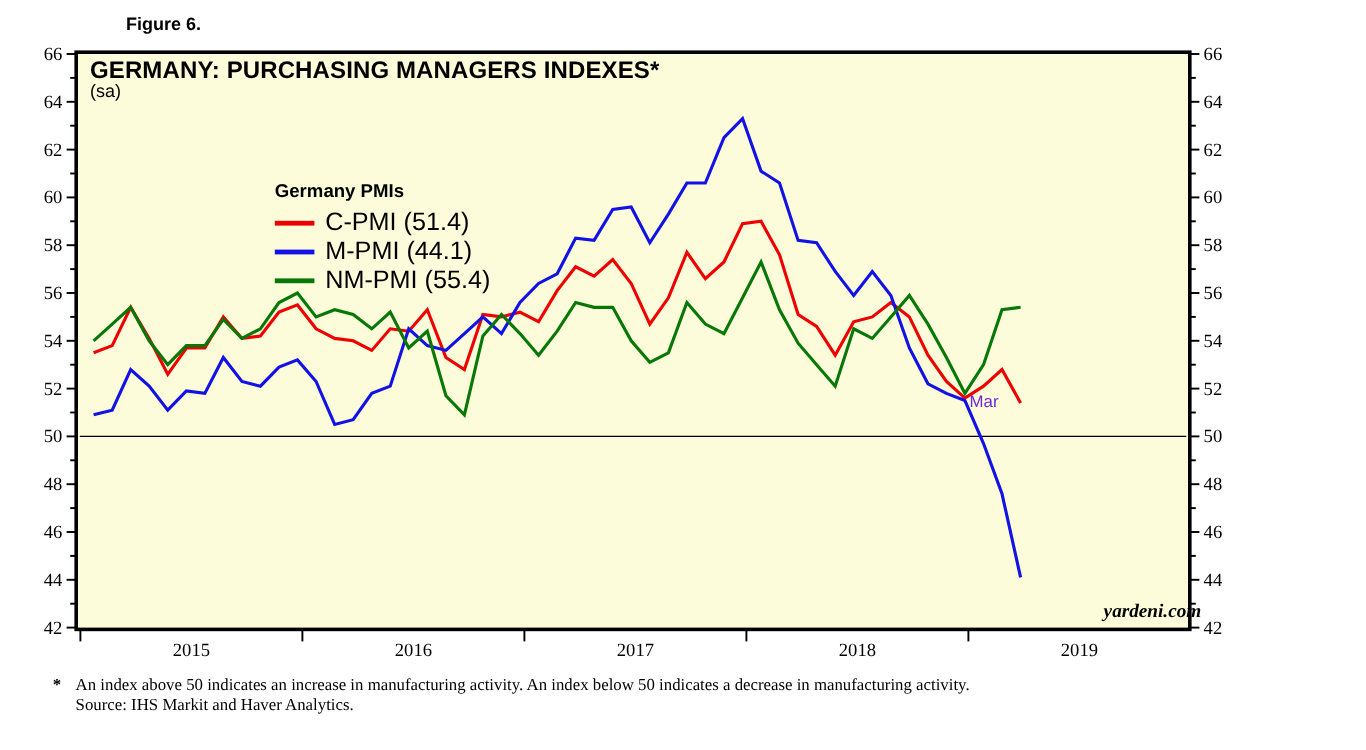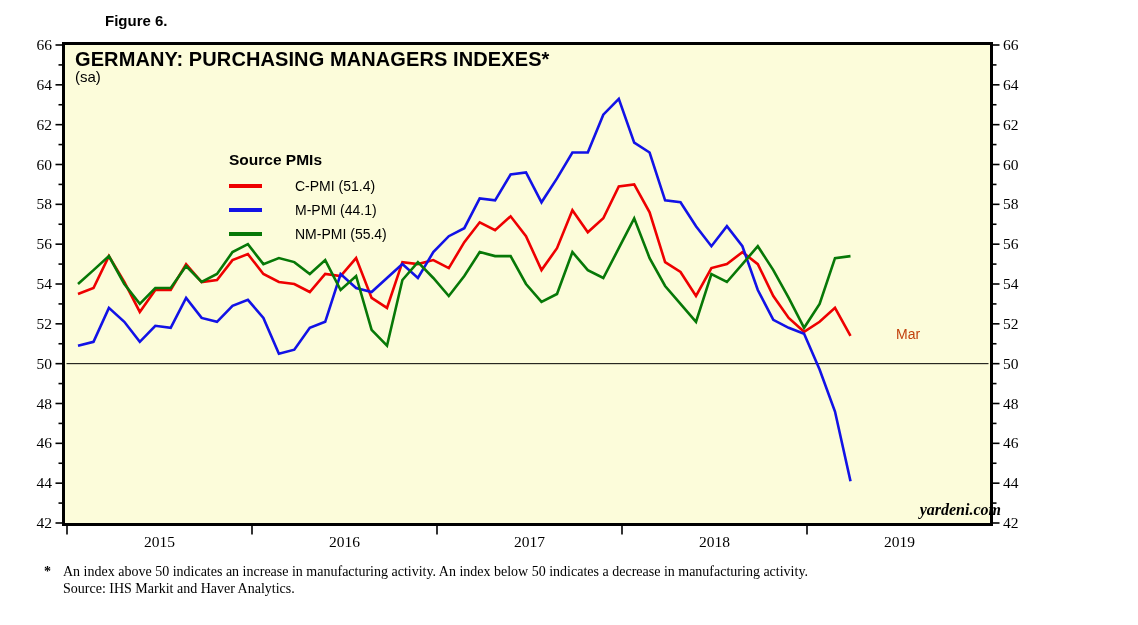--- a/index.html
+++ b/index.html
@@ -9,22 +9,22 @@
   }
   #chart-svg{position:absolute;left:0;top:0;}
   .abs{position:absolute;}
   .figure-label{left:74px;top:12px;font-size:15px;font-weight:bold;margin-left:31px;}
   .chart-title{left:75px;top:48px;font-size:20px;font-weight:bold;letter-spacing:.1px;}
   .chart-subtitle{left:75px;top:68px;font-size:15px;}
   .legend{left:229px;top:151px;}
   .legend-title{font-size:15.5px;font-weight:bold;margin:0 0 5px 0;}
   .legend-row{display:flex;align-items:center;height:24px;}
   .legend-swatch{width:33px;height:4px;margin-right:9px;flex:none;}
-  .legend-label{font-size:14px;margin-left:24px;}
-  .mar-label{left:896px;top:326px;font-size:14px;color:#c2410c;}
+  .legend-label{font-size:21px;}
+  .mar-label{left:808px;top:326px;font-size:14px;color:#6d28d9;}
   .watermark{right:137px;top:501px;font-family:"Liberation Serif",serif;
     font-style:italic;font-weight:bold;font-size:16px;}
   .footnote{left:44px;top:564px;font-family:"Liberation Serif",serif;
     font-size:14px;line-height:16.5px;width:1010px;}
   .footnote-row{display:flex;}
   .footnote-marker{width:19px;flex:none;font-weight:bold;}
   .footnote-text{flex:1;}
 </style>
 </head>
 <body>
@@ -123,21 +123,21 @@
       <polyline points="78.0,294.0 93.5,288.0 108.9,256.1 124.3,282.0 139.8,311.9 155.3,290.0 170.7,290.0 186.1,264.1 201.6,282.0 217.0,280.0 232.5,260.1 247.9,254.1 263.4,274.0 278.9,282.0 294.3,284.0 309.8,292.0 325.2,274.0 340.6,276.0 356.1,258.1 371.6,297.9 387.0,307.9 402.4,262.1 417.9,264.1 433.3,260.1 448.8,268.1 464.3,242.2 479.7,222.3 495.1,230.2 510.6,216.3 526.0,236.2 541.5,270.1 557.0,248.2 572.4,210.3 587.8,232.2 603.3,218.3 618.8,186.4 634.2,184.4 649.6,212.3 665.1,262.1 680.5,272.0 696.0,296.0 711.4,268.1 726.9,264.1 742.4,252.1 757.8,264.1 773.3,296.0 788.7,317.9 804.1,331.8 819.6,321.8 835.0,307.9 850.5,335.8" fill="none" stroke="#ee0000" stroke-width="2.6" stroke-linejoin="miter" stroke-linecap="butt"></polyline>
       <polyline points="78.0,345.7 93.5,341.8 108.9,307.9 124.3,321.8 139.8,341.8 155.3,325.8 170.7,327.8 186.1,297.9 201.6,317.9 217.0,321.8 232.5,305.9 247.9,299.9 263.4,317.9 278.9,353.7 294.3,349.7 309.8,327.8 325.2,321.8 340.6,274.0 356.1,288.0 371.6,292.0 387.0,278.0 402.4,264.1 417.9,278.0 433.3,252.1 448.8,236.2 464.3,228.2 479.7,198.4 495.1,200.3 510.6,174.5 526.0,172.5 541.5,202.3 557.0,178.4 572.4,152.5 587.8,152.5 603.3,114.7 618.8,98.8 634.2,142.6 649.6,152.5 665.1,200.3 680.5,202.3 696.0,226.2 711.4,246.2 726.9,226.2 742.4,246.2 757.8,290.0 773.3,319.8 788.7,327.8 804.1,333.8 819.6,369.6 835.0,411.5 850.5,481.2" fill="none" stroke="#1212e6" stroke-width="2.6" stroke-linejoin="miter" stroke-linecap="butt"></polyline>
       <polyline points="78.0,284.0 93.5,270.1 108.9,256.1 124.3,284.0 139.8,303.9 155.3,288.0 170.7,288.0 186.1,266.1 201.6,282.0 217.0,274.0 232.5,252.1 247.9,244.2 263.4,264.1 278.9,258.1 294.3,262.1 309.8,274.0 325.2,260.1 340.6,290.0 356.1,276.0 371.6,329.8 387.0,345.7 402.4,280.0 417.9,262.1 433.3,278.0 448.8,296.0 464.3,276.0 479.7,252.1 495.1,256.1 510.6,256.1 526.0,284.0 541.5,301.9 557.0,294.0 572.4,252.1 587.8,270.1 603.3,278.0 618.8,248.2 634.2,218.3 649.6,258.1 665.1,286.0 680.5,303.9 696.0,321.8 711.4,274.0 726.9,282.0 742.4,264.1 757.8,246.2 773.3,270.1 788.7,297.9 804.1,327.8 819.6,303.9 835.0,258.1 850.5,256.1" fill="none" stroke="#077807" stroke-width="2.6" stroke-linejoin="miter" stroke-linecap="butt"></polyline>
     </svg>
 
   <div class="abs figure-label">Figure 6.</div>
   <div class="abs chart-title">GERMANY: PURCHASING MANAGERS INDEXES*</div>
   <div class="abs chart-subtitle">(sa)</div>
 
   <div class="abs legend">
-    <div class="legend-title">Source PMIs</div>
+    <div class="legend-title">Germany PMIs</div>
     <div class="legend-row">
       <span class="legend-swatch" style="background: rgb(238, 0, 0);"></span>
       <span class="legend-label">C-PMI (51.4)</span>
     </div>
     <div class="legend-row">
       <span class="legend-swatch" style="background: rgb(18, 18, 230);"></span>
       <span class="legend-label">M-PMI (44.1)</span>
     </div>
     <div class="legend-row">
       <span class="legend-swatch" style="background: rgb(7, 120, 7);"></span>

